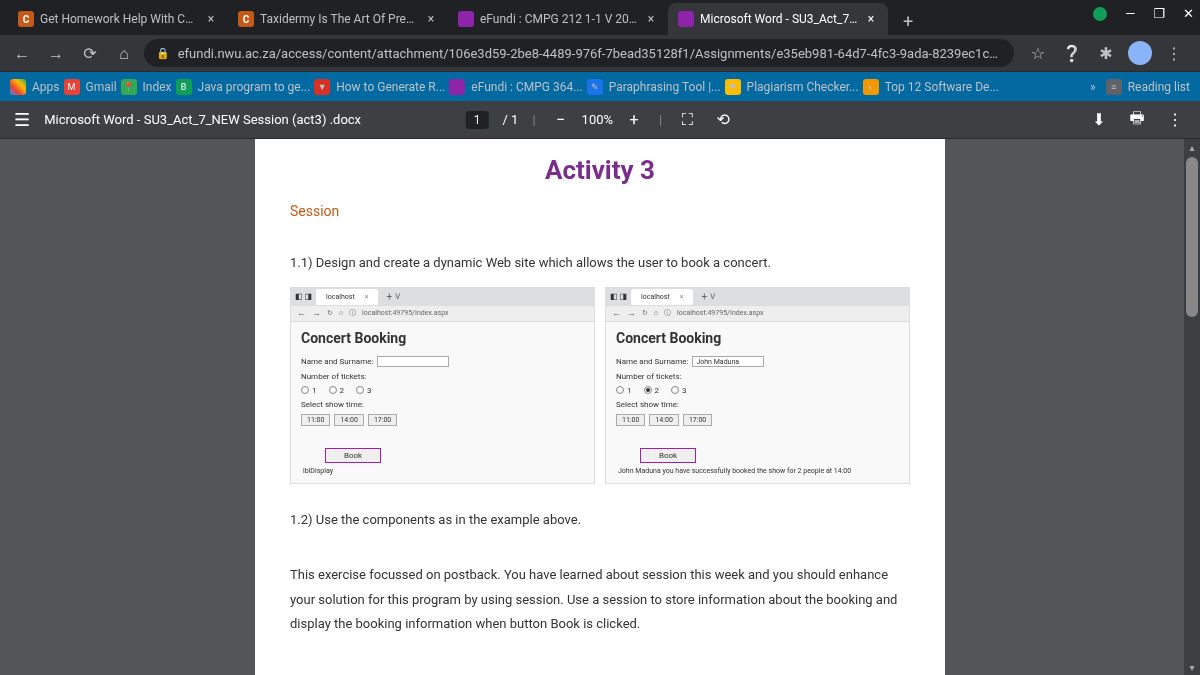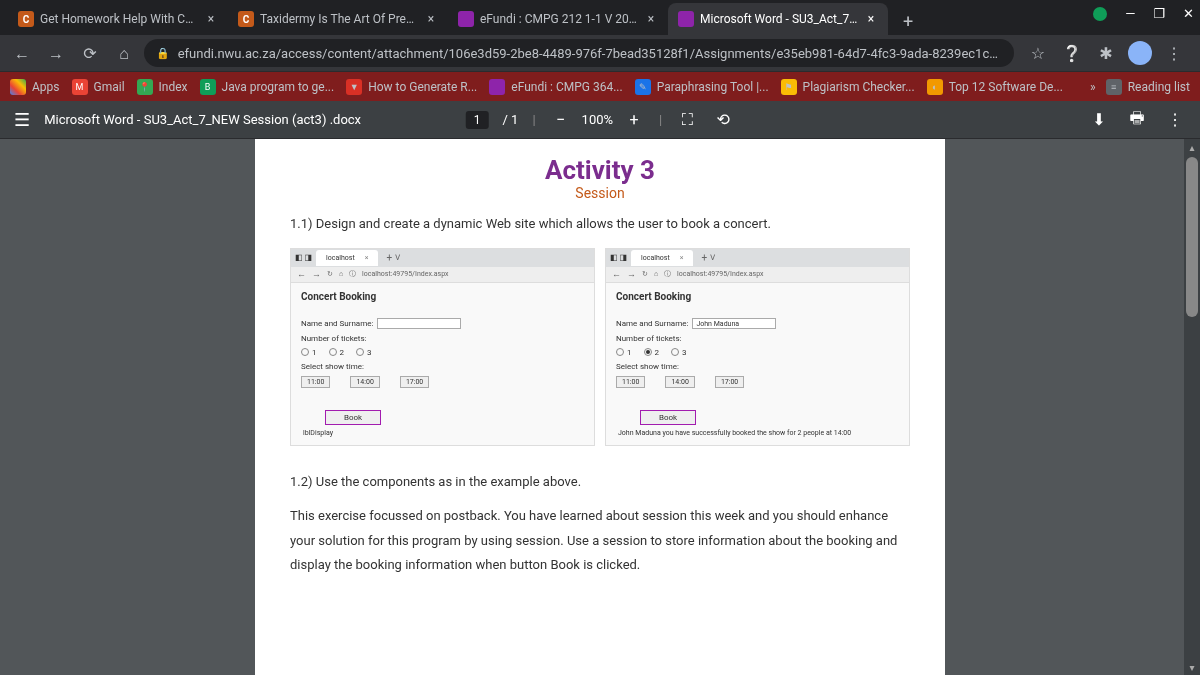--- a/index.html
+++ b/index.html
@@ -14,55 +14,55 @@
 .winbtns{position:absolute;right:6px;top:6px;display:flex;gap:18px;color:#fff;font-size:13px;align-items:center}
 .winbtns span{cursor:pointer}
 .toolbar{height:36px;background:#35363a;display:flex;align-items:center;padding:0 8px;gap:6px}
 .toolbar .navbtn{width:28px;height:28px;display:flex;align-items:center;justify-content:center;color:#bdc1c6;font-size:16px;cursor:pointer;border-radius:50%}
 .addrbar{flex:1;height:28px;background:#202124;border-radius:14px;display:flex;align-items:center;padding:0 12px;gap:8px;font-size:13px;color:#bdc1c6;overflow:hidden}
 .addrbar .lock{font-size:11px}
 .addrbar .url{white-space:nowrap;overflow:hidden;text-overflow:ellipsis}
 .toolicons{display:flex;align-items:center;gap:10px;padding:0 6px}
 .toolicons .ic{width:24px;height:24px;display:flex;align-items:center;justify-content:center;color:#bdc1c6;font-size:16px;cursor:pointer}
 .avatar{width:24px;height:24px;border-radius:50%;background:#8ab4f8}
-.bookmarks{height:30px;background:#7f1d1d;border-top:1px solid #2a2b2e;display:flex;align-items:center;padding:0 10px;gap:12px;font-size:12px;color:#bdc1c6}
+.bookmarks{height:30px;background:#0369a1;border-top:1px solid #2a2b2e;display:flex;align-items:center;padding:0 10px;gap:4px;font-size:12px;color:#bdc1c6}
 .bookmarks .bk{display:flex;align-items:center;gap:6px;cursor:pointer;white-space:nowrap}
 .bookmarks .bk .bi{width:16px;height:16px;border-radius:3px;background:#5f6368;display:flex;align-items:center;justify-content:center;font-size:9px}
 .rlist{margin-left:auto;display:flex;align-items:center;gap:10px}
 .viewer{height:38px;background:#3c4043;display:flex;align-items:center;padding:0 14px;gap:14px;font-size:13px;color:#fff;border-bottom:1px solid #2a2b2e}
 .viewer .hamb{font-size:18px;cursor:pointer}
 .viewer .docname{font-weight:400}
 .viewer .center{position:absolute;left:50%;transform:translateX(-50%);display:flex;align-items:center;gap:14px}
 .viewer .pagebox{background:#202124;padding:2px 8px;border-radius:3px;font-size:12px}
 .viewer .sep{color:#888}
 .viewer .zoom{display:flex;align-items:center;gap:10px}
 .viewer .zbtn{width:22px;height:22px;display:flex;align-items:center;justify-content:center;cursor:pointer;font-size:16px}
 .viewer .right{margin-left:auto;display:flex;align-items:center;gap:16px}
 .content{position:absolute;top:139px;left:0;right:0;bottom:0;background:#525659;overflow:auto;padding-top:0}
 .page{width:690px;margin:0 auto;background:#fff;color:#222;padding:0 35px 30px;min-height:540px;font-size:13px}
 .h1{color:#7b2d8e;font-size:26px;font-weight:bold;text-align:center;padding-top:16px}
-.h2{color:#c45a1a;font-size:14px;text-align:center;font-weight:normal}
-.q{margin-top:13px;font-size:13px;color:#333;line-height:1.5}
+.h2{color:#c45a1a;font-size:14px;text-align:left;margin-top:18px;font-weight:normal}
+.q{margin-top:34px;font-size:13px;color:#333;line-height:1.5}
 .shots{display:flex;gap:10px;margin-top:14px}
 .mock{flex:1;border:1px solid #ddd;background:#f9f9f9;font-size:8px;color:#333}
 .mock .mtabs{height:18px;background:#dcdee0;display:flex;align-items:center;padding:0 4px;gap:4px}
 .mock .mtab{background:#ffffff;padding:4px 10px;border-radius:3px 3px 0 0;font-size:7px;position:relative}
 .mock .mtab::after{content:"×";margin-left:10px;color:#888}
 .mock .mtplus{font-size:10px;color:#666;padding:0 4px}
 .mock .maddr{height:16px;background:#eee;display:flex;align-items:center;padding:0 6px;gap:6px;font-size:7px;color:#666;border-bottom:1px solid #ddd}
 .mock .maddr .arr{font-size:9px}
 .mock .mbody{padding:8px 10px}
-.mock .mh{font-weight:bold;font-size:10px;margin-bottom:16px}
+.mock .mh{font-weight:bold;font-size:14px;margin-bottom:10px}
 .mock .mrow{margin-bottom:5px;font-size:8px;display:flex;align-items:center;gap:4px}
-.mock .minput{border:1px solid #aaa;background:#fff;height:11px;width:84px;display:inline-block;padding:0 3px;font-size:7px;line-height:11px}
+.mock .minput{border:1px solid #aaa;background:#fff;height:11px;width:72px;display:inline-block;padding:0 3px;font-size:7px;line-height:11px}
 .mock .mrd{display:flex;gap:12px;margin:5px 0}
 .mock .mrd span{display:flex;align-items:center;gap:3px}
 .mock .mrd .rad{width:8px;height:8px;border:1px solid #888;border-radius:50%;display:inline-block}
 .mock .mrd .rad.sel::after{content:"";display:block;width:4px;height:4px;background:#333;border-radius:50%;margin:1px}
-.mock .mbtns{display:flex;gap:20px;margin:4px 0}
+.mock .mbtns{display:flex;gap:4px;margin:4px 0}
 .mock .mbtn{border:1px solid #aaa;background:#efefef;padding:1px 5px;font-size:7px}
 .mock .mbook{border:1px solid #a21caf;background:#efefef;padding:2px 18px;font-size:8px;margin:18px 0 4px 24px;display:inline-block}
 .mock .mres{font-size:7px;color:#333;padding-left:2px}
 .scrollbar{position:absolute;right:0;top:139px;bottom:0;width:16px;background:#3c4043}
 .scrollbar .thumb{position:absolute;right:2px;width:12px;background:#888;border-radius:6px}
 .scrollbar .arr{position:absolute;width:16px;height:16px;display:flex;align-items:center;justify-content:center;color:#aaa;font-size:10px}
 .red-dot{width:14px;height:14px;border-radius:50%;background:#0f9d58;display:inline-block}
 .cfav{background:#c45a1a;color:#fff}
 .efav{background:#8e24aa}
 </style>

